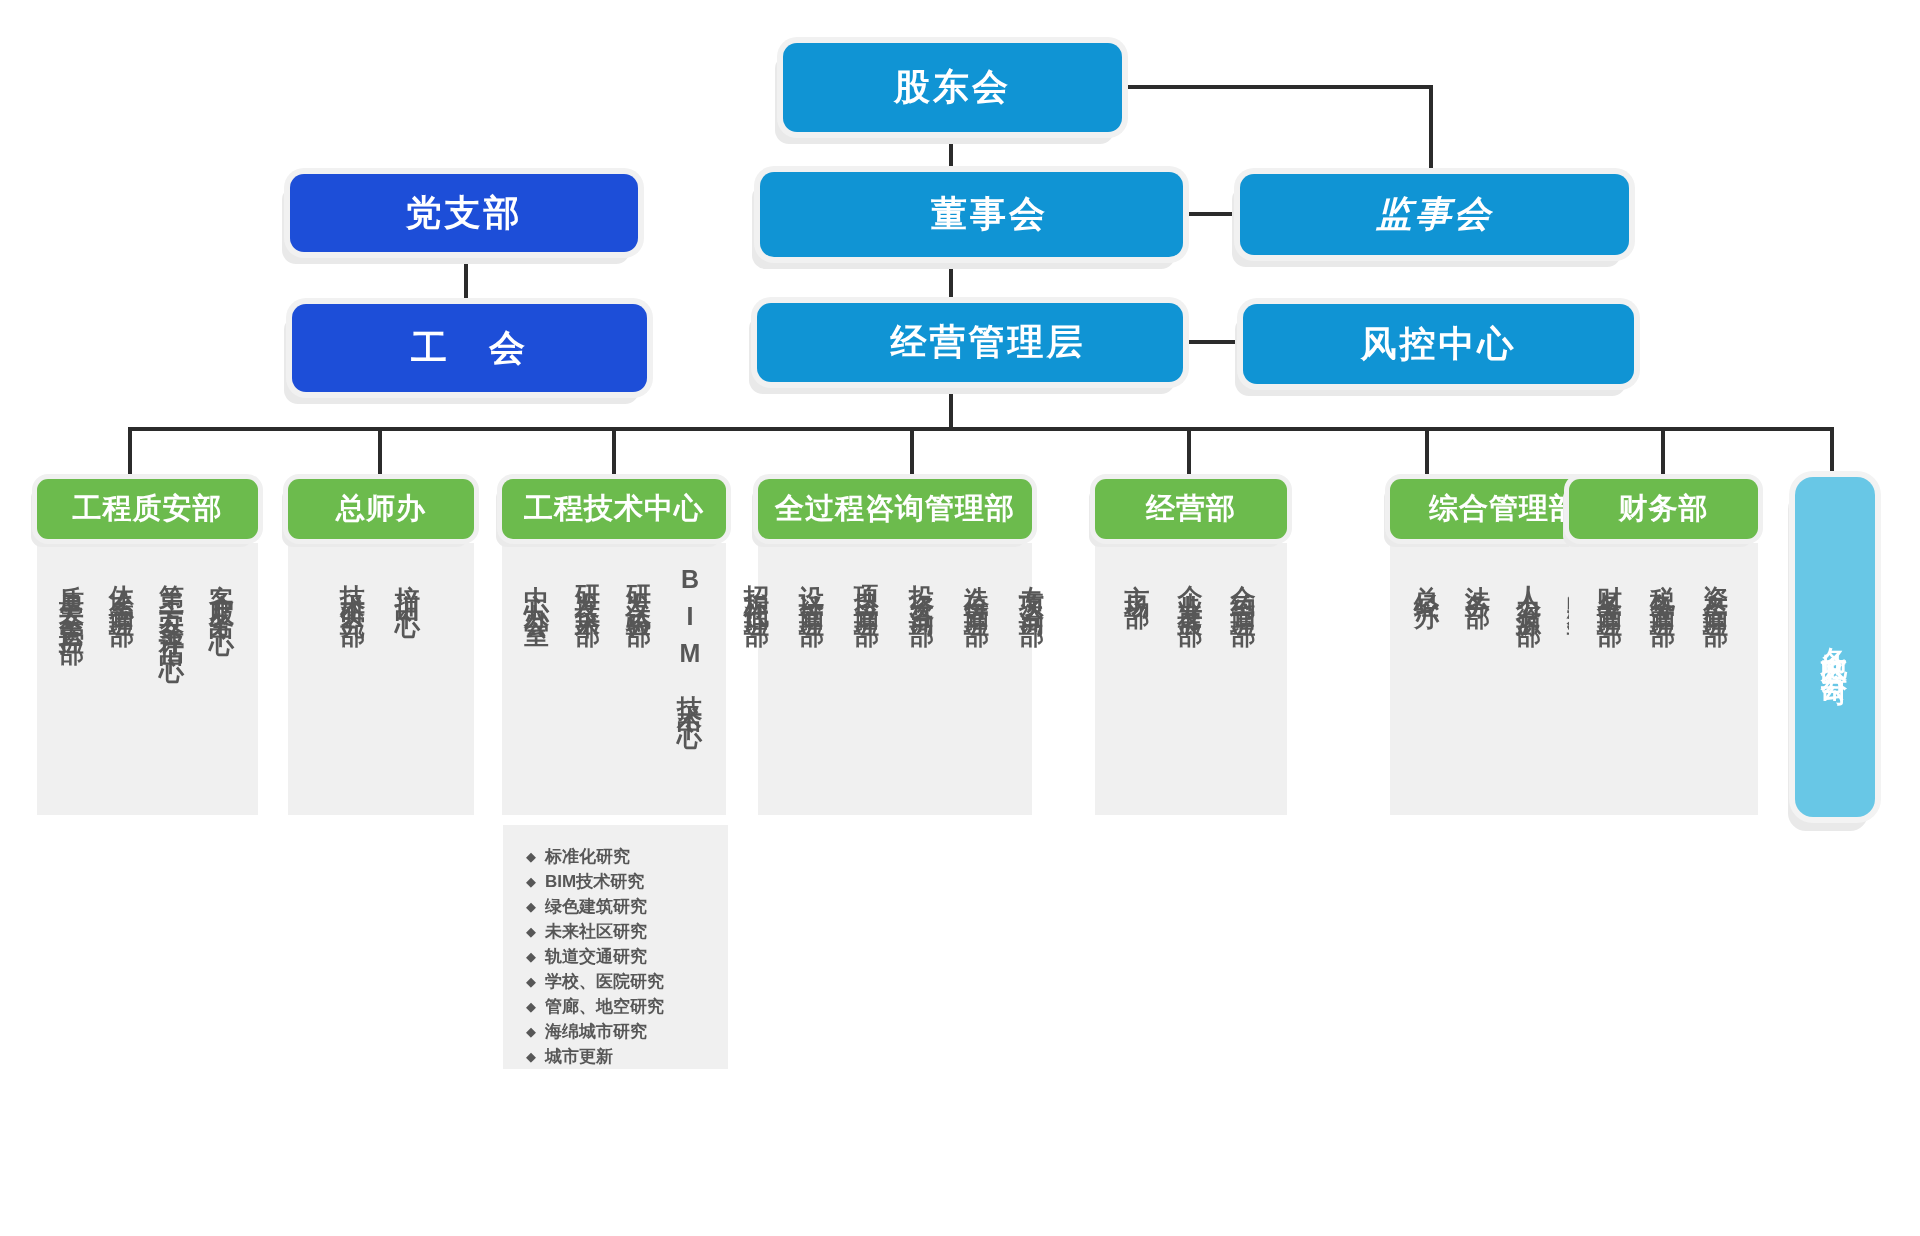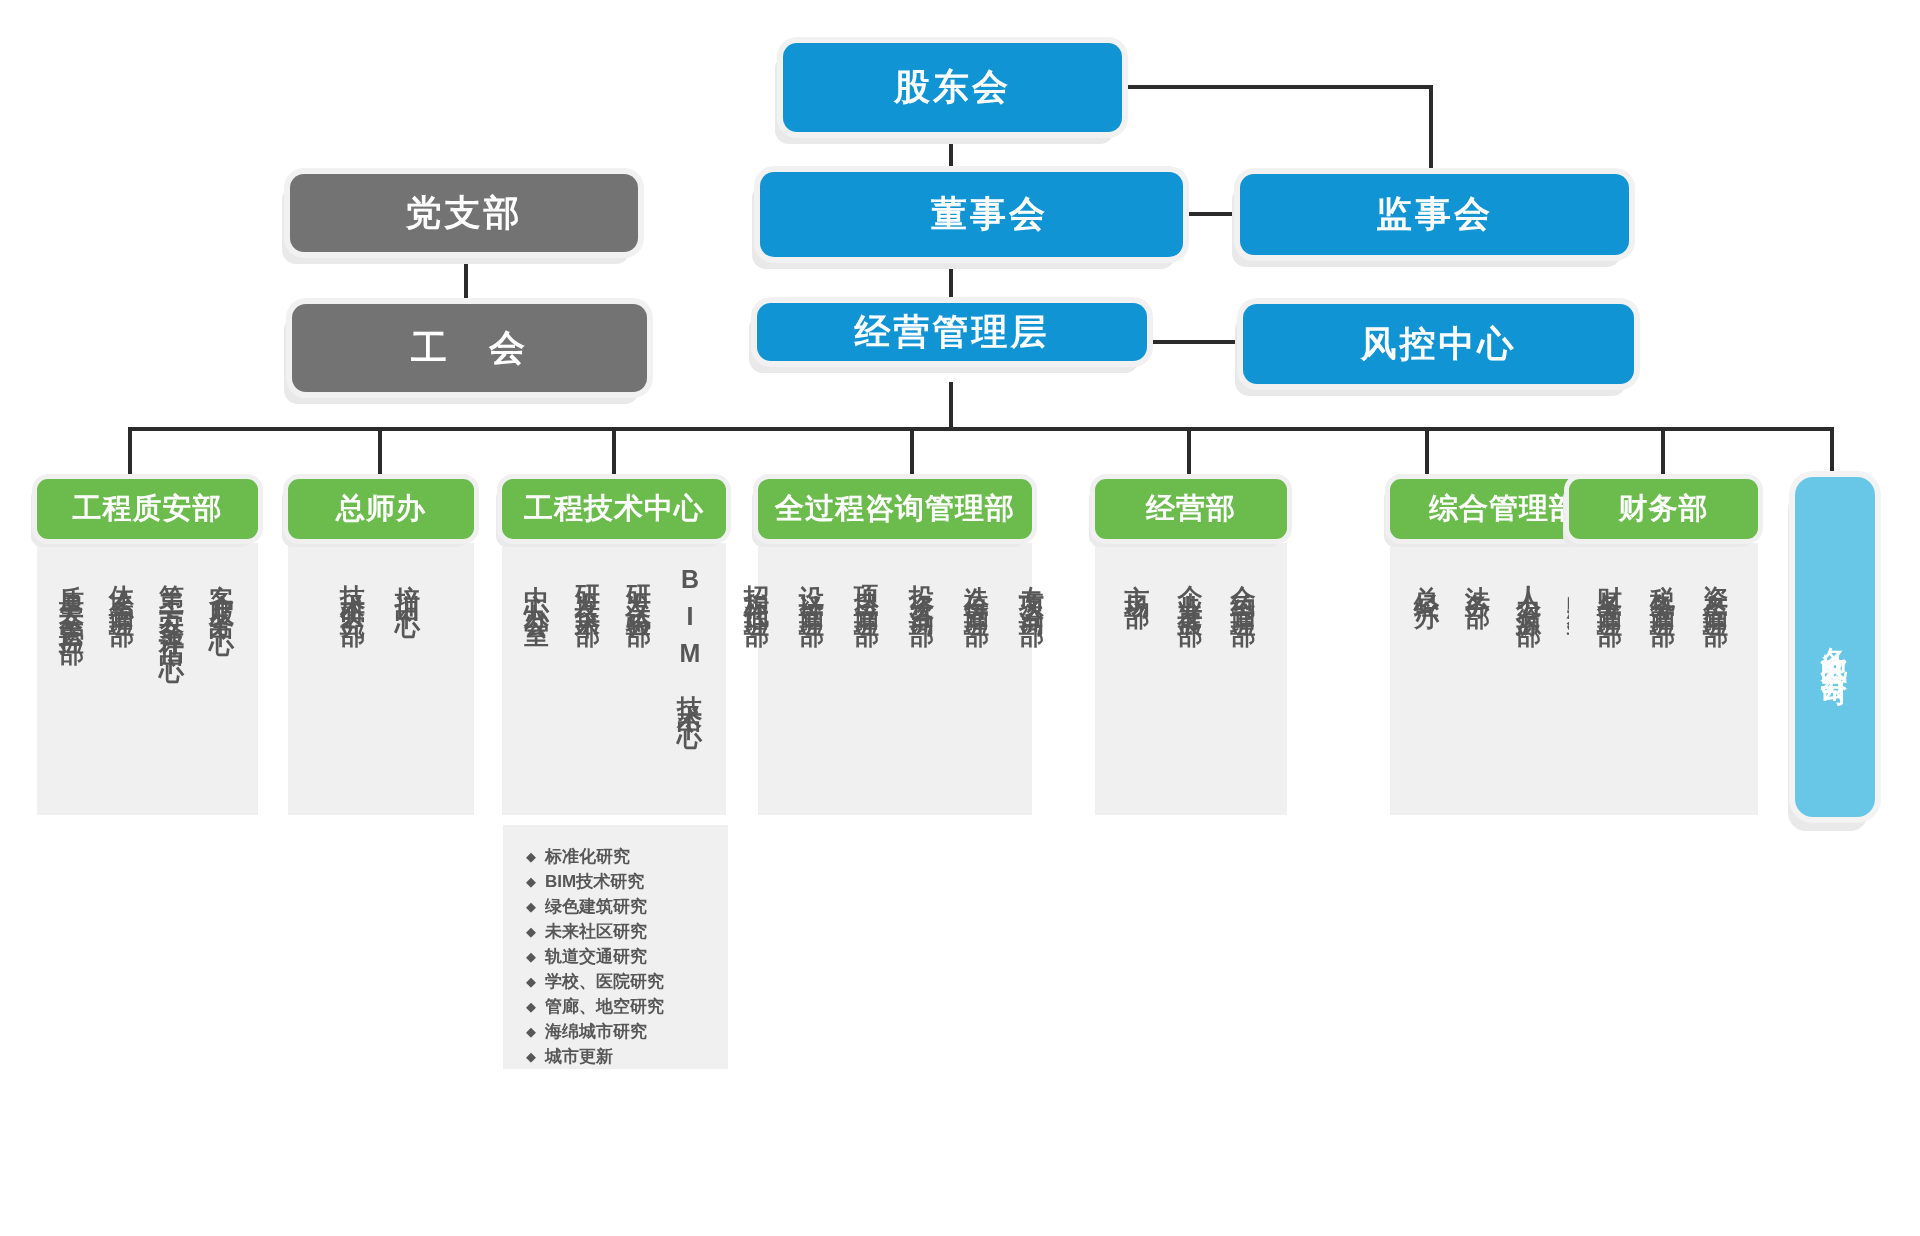--- a/index.html
+++ b/index.html
@@ -17,21 +17,21 @@
   .line.v{width:4px;}
   
   .box{
     position:absolute;z-index:3;
     display:flex;align-items:center;justify-content:center;
     border-radius:14px;
     color:#ffffff;font-weight:bold;font-size:36px;letter-spacing:3px;
     background:#1094d4;
     box-shadow:0 0 0 6px #f1f1f1,-8px 12px 0 #e9e9e9;
   }
-  .box.lightblue{background:#737373;}
+  .box.lightblue{background:#1d4ed8;}
   
   .dept{position:absolute;top:467px;z-index:2;}
   .dept-header{
     position:relative;z-index:3;
     height:60px;border-radius:11px;
     display:flex;align-items:center;justify-content:center;
     background:#6cbb4d;color:#fff;font-weight:bold;font-size:29px;letter-spacing:1px;
     box-shadow:0 0 0 5px #f0f0f0,-6px 8px 0 #eaeaea;
   }
   .dept-panel{
@@ -96,29 +96,29 @@
   </div>
 
   <div class="box lightblue" style="left:290px;top:162px;width:348px;height:78px;">
     <span>党支部</span>
   </div>
 
   <div class="box" style="left:760px;top:160px;width:387px;height:85px;padding-left:36px;">
     <span>董事会</span>
   </div>
 
-  <div class="box" style="left:1240px;top:162px;width:389px;height:81px;">
+  <div class="box" style="left:1240px;top:162px;width:389px;height:81px;font-style:italic;">
     <span>监事会</span>
   </div>
 
   <div class="box lightblue" style="left:292px;top:292px;width:355px;height:88px;">
     <span>工　会</span>
   </div>
 
-  <div class="box" style="left:757px;top:291px;width:390px;height:58px;">
+  <div class="box" style="left:757px;top:291px;width:390px;height:79px;padding-left:36px;">
     <span>经营管理层</span>
   </div>
 
   <div class="box" style="left:1243px;top:292px;width:391px;height:80px;">
     <span>风控中心</span>
   </div>
 
   <div class="dept" style="left:37px;width:221px;">
     <div class="dept-header">
       <span>工程质安部</span>

